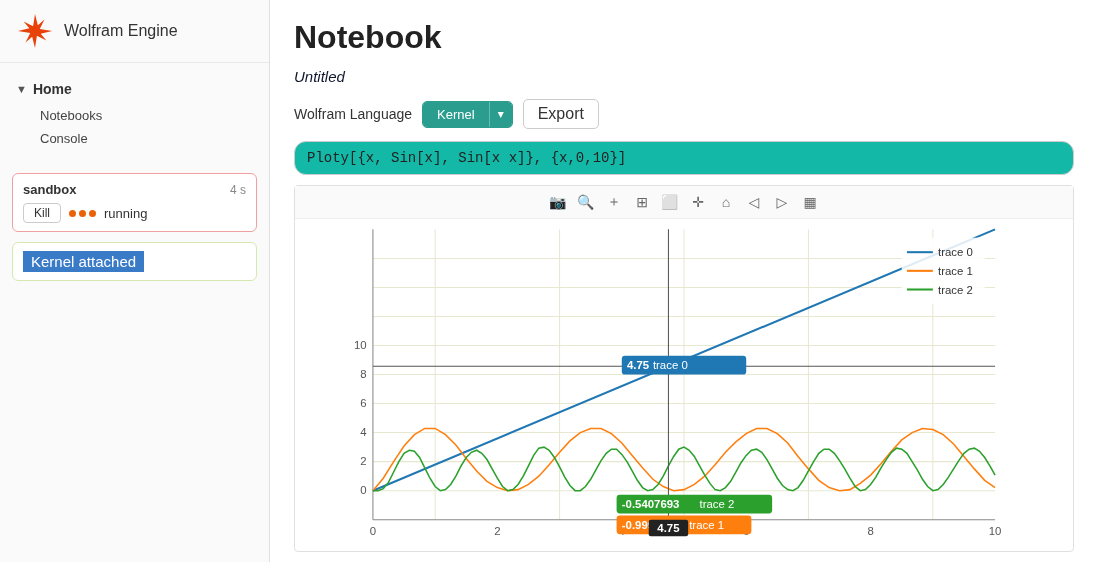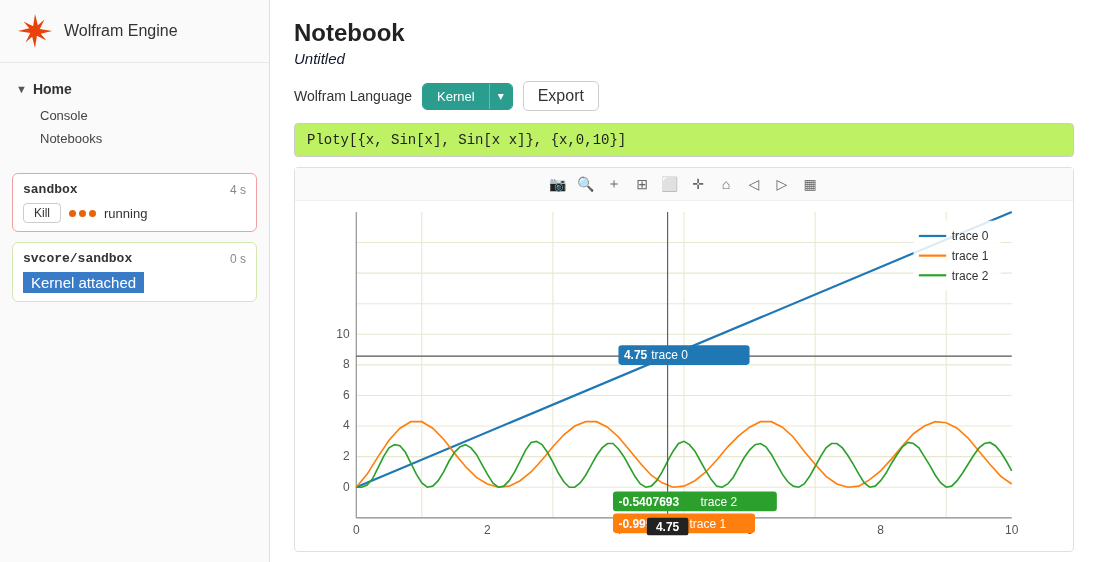--- a/index.html
+++ b/index.html
@@ -85,21 +85,20 @@
     .kernel-card-header {
       display: flex;
       justify-content: space-between;
       align-items: center;
       margin-bottom: 6px;
     }
     .kernel-name {
       font-weight: 600;
       font-size: 13px;
       color: #333;
-      font-family: Liberation Mono, monospace;
     }
     .kernel-time {
       font-size: 12px;
       color: #888;
     }
     .kernel-card-body {
       display: flex;
       align-items: center;
       gap: 8px;
     }
@@ -150,25 +149,25 @@
 
     
     .main {
       flex: 1;
       display: flex;
       flex-direction: column;
       overflow: hidden;
       padding: 20px 24px 10px;
     }
     .page-title {
-      font-size: 24px;
+      font-size: 32px;
       font-weight: 700;
       color: #222;
       line-height: 1.1;
-      margin-bottom: 4px;
+      margin-bottom: 13px;
     }
     .page-subtitle {
       font-size: 15px;
       color: #0f172a;
       margin-bottom: 14px;
       font-style: italic;
     }
     .toolbar-row {
       display: flex;
       align-items: center;
@@ -211,27 +210,27 @@
       border-radius: 5px;
       padding: 5px 14px;
       font-size: 16px;
       cursor: pointer;
       color: #333;
     }
 
     
     .code-input-wrapper {
       border: 1px solid #ccc;
-      border-radius: 4px;
+      border-radius: 12px;
       padding: 8px 12px;
       margin-bottom: 10px;
       font-family: 'Courier New', monospace;
       font-size: 14px;
       color: #222;
-      background: #bef264;
+      background: #14b8a6;
     }
 
     
     .plot-container {
       border: 1px solid #e0e0e0;
       border-radius: 4px;
       background: #fff;
       flex: 1;
       min-height: 0;
       position: relative;
@@ -279,22 +278,22 @@
     <span class="sidebar-app-title">Wolfram Engine</span>
   </div>
 
   <div class="sidebar-nav">
     <div class="nav-section">
       <div class="nav-section-header">
         <span class="chevron">▼</span>
         <span>Home</span>
       </div>
       <div class="nav-items">
+        <div class="nav-item">Notebooks</div>
         <div class="nav-item">Console</div>
-        <div class="nav-item">Notebooks</div>
       </div>
     </div>
   </div>
 
   <div class="kernel-cards">
 
     <div class="kernel-card">
       <div class="kernel-card-header">
         <span class="kernel-name">sandbox</span>
         <span class="kernel-time">4 s</span>
@@ -304,24 +303,20 @@
         <div class="dots">
           <div class="dot"></div>
           <div class="dot"></div>
           <div class="dot"></div>
         </div>
         <span class="kernel-status-text">running</span>
       </div>
     </div>
 
     <div class="kernel-card attached">
-      <div class="kernel-card-header">
-        <span class="kernel-name">svcore/sandbox</span>
-        <span class="kernel-time">0 s</span>
-      </div>
       <div class="kernel-card-body">
         <span class="kernel-attached-badge">Kernel attached</span>
       </div>
     </div>
   </div>
 
 </div>
 
 <div class="main">
   <h1 class="page-title">Notebook</h1>

